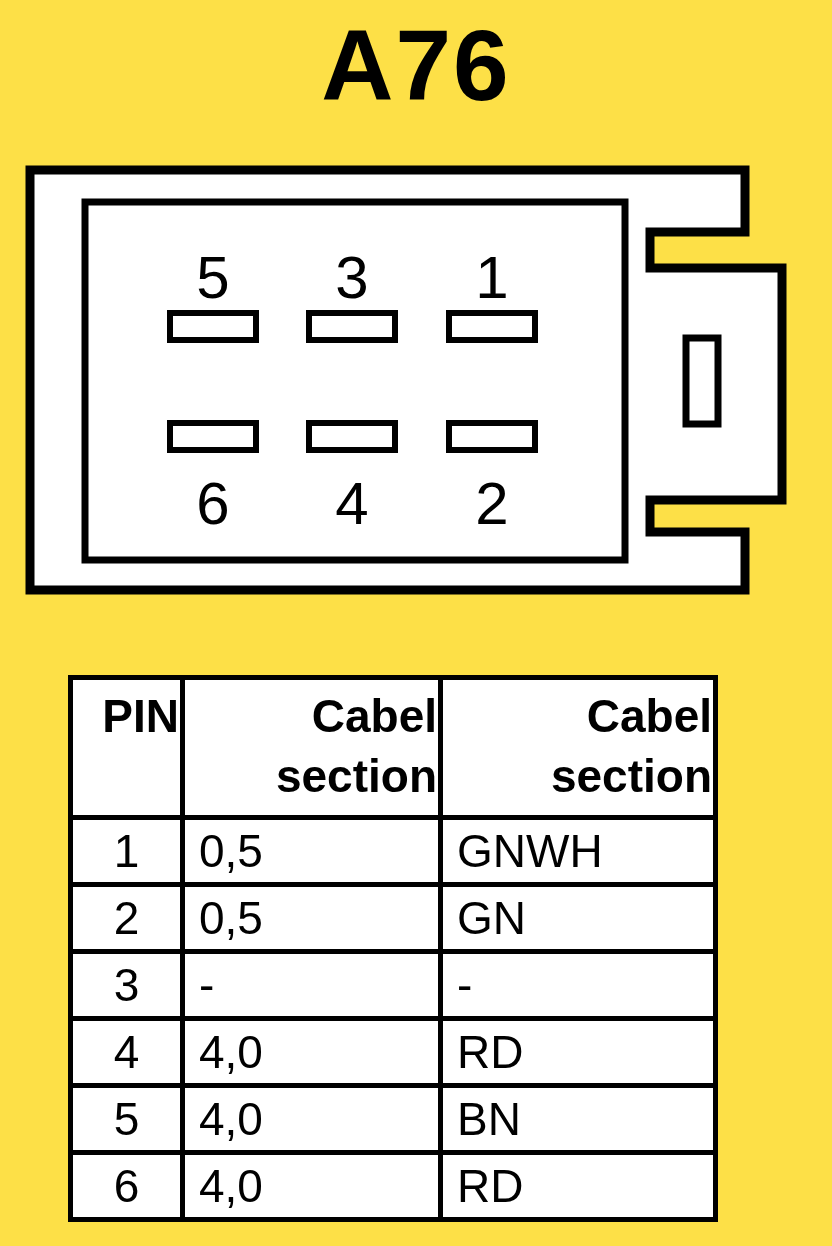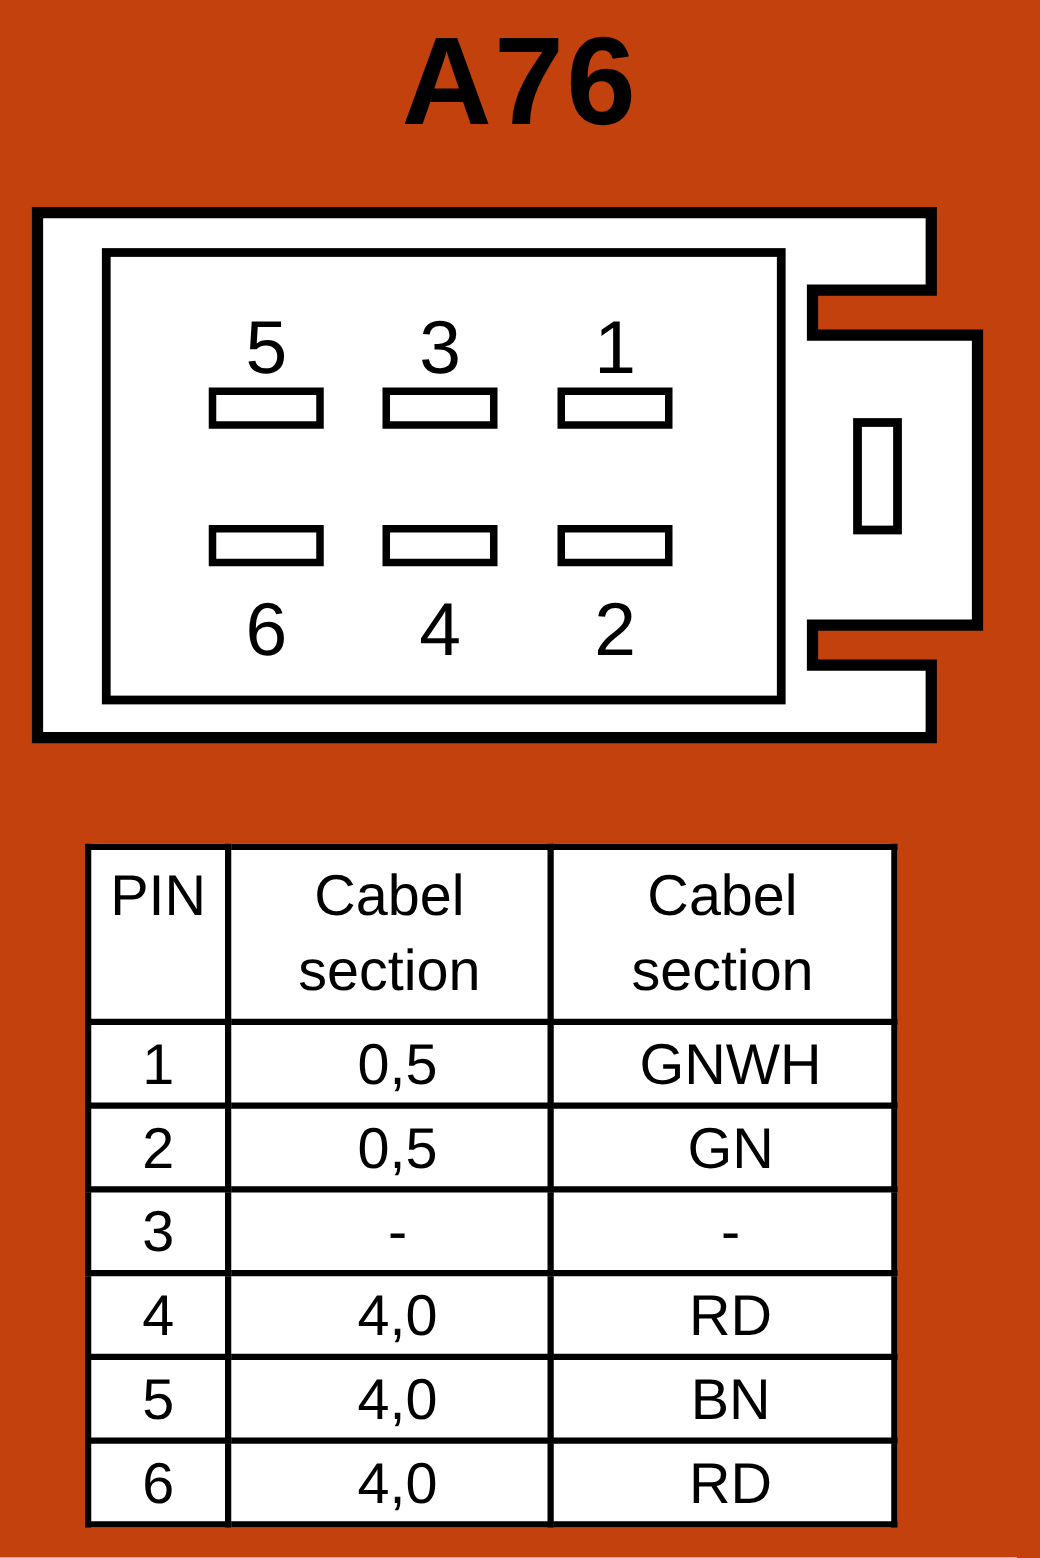--- a/index.html
+++ b/index.html
@@ -5,21 +5,21 @@
   html, body {
     margin: 0;
     padding: 0;
     background: #ffffff;
     font-family: "Liberation Sans", sans-serif;
   }
   .page {
     position: relative;
     width: 832px;
     height: 1246px;
-    background: #c2410c;
+    background: #fde047;
     overflow: hidden;
   }
   .title {
     position: absolute;
     top: 0px;
     left: 0;
     width: 832px;
     margin: 0;
     text-align: center;
     font-size: 100px;
@@ -50,39 +50,39 @@
     font-size: 46px;
     color: #000;
     background: #fff;
   }
   table.pin-table th,
   table.pin-table td {
     border: 5px solid #000;
     overflow: hidden;
   }
   table.pin-table th {
-    font-weight: normal;
-    text-align: center;
+    font-weight: bold;
+    text-align: right;
     vertical-align: top;
     height: 128px;
     padding-top: 6px;
     line-height: 60px;
   }
   col.c-pin   { width: 112px; }
   col.c-cross { width: 258px; }
   col.c-color { width: 275px; }
   table.pin-table td {
     height: 60px;
     vertical-align: middle;
   }
   td.cell-pin {
     text-align: center;
   }
   td.cell-cross, td.cell-color {
-    text-align: center;
+    text-align: left;
     padding-left: 14px;
   }
 </style>
 </head>
 <body>
 
 <div class="page">
 
   <h1 class="title">A76</h1>
 

